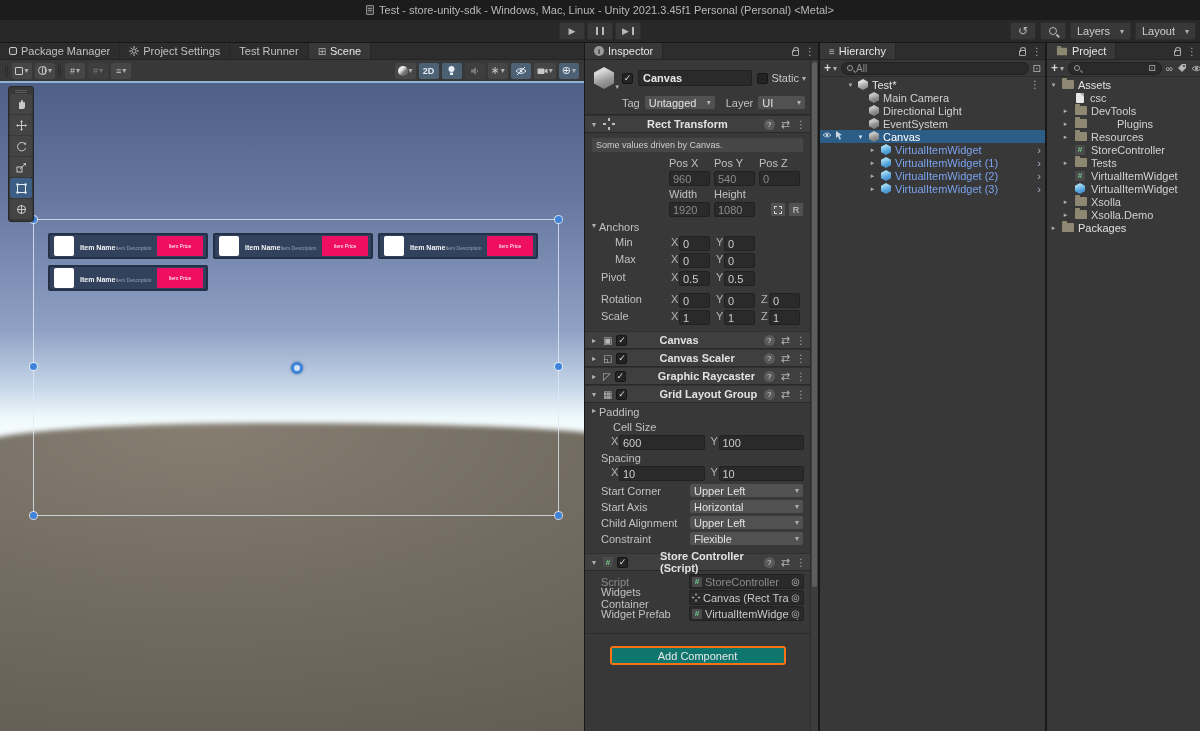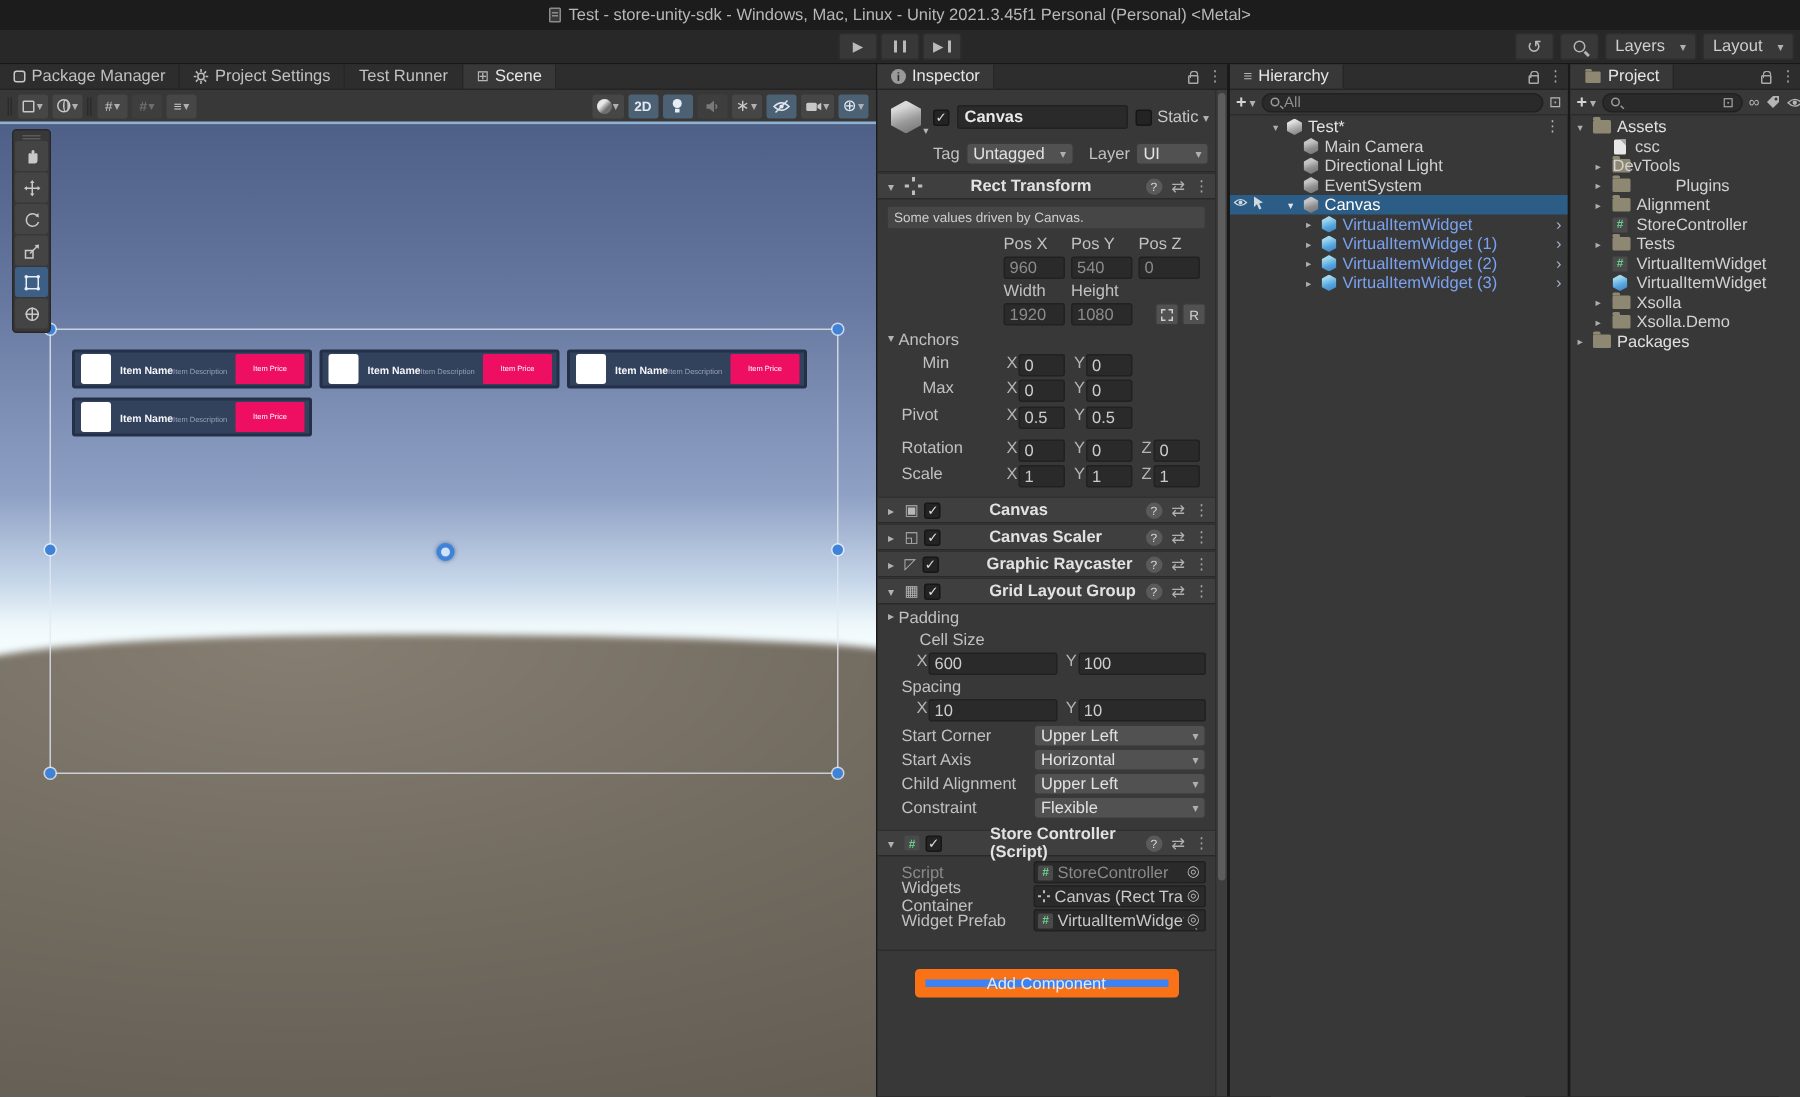--- a/index.html
+++ b/index.html
@@ -114,21 +114,21 @@
   .bp { width:8px; height:8px; border:1px dashed #cfcfcf; }
   .drow { display:flex; align-items:center; height:15px; margin:1px 0; padding:0 6px 0 16px; }
   .drow .dlabel { width:88px; color:#c1c1c1; flex-shrink:0; }
   .drow .mini-dd { flex:1; }
   .objfield { flex:1; height:15px; background:#2a2a2a; border:1px solid #212121; border-radius:2px; display:flex; align-items:center; gap:3px; padding:0 2px; overflow:hidden; white-space:nowrap; position:relative; }
   .objfield .val { color:#c9c9c9; overflow:hidden; }
   .objfield .val.gray { color:#8a8a8a; }
   .objfield .picker { position:absolute; right:1px; top:1px; bottom:1px; width:13px; background:#2a2a2a; color:#b5b5b5; font-size:10px; display:flex; align-items:center; justify-content:center; }
   .script-badge { width:10px; height:10px; background:#4a4a4a; border-radius:1px; color:#69d08c; font-size:8px; font-weight:bold; display:flex; align-items:center; justify-content:center; flex-shrink:0; }
   .addc-wrap { border-top:1px solid #2c2c2c; margin-top:12px; padding:12px 0; display:flex; justify-content:center; }
-  .addc { width:176px; height:19px; background:#3b82f6; border:7px solid #f97316; border-radius:3px; color:#e8e8e8; display:flex; align-items:center; justify-content:center; }
+  .addc { width:176px; height:19px; background:#0f766e; border:2px solid #f97316; border-radius:3px; color:#e8e8e8; display:flex; align-items:center; justify-content:center; }
   .geo { font-size:10px; color:#b7b7b7; }
 
   
   .panel-toolbar { height:17px; display:flex; align-items:center; gap:4px; padding:0 4px; border-bottom:1px solid #2c2c2c; background:#383838; }
   .plus { color:#d5d5d5; font-size:12px; font-weight:bold; display:flex; align-items:center; gap:2px; }
   .searchbox { flex:1; height:13px; background:#2a2a2a; border:1px solid #212121; border-radius:7px; display:flex; align-items:center; gap:3px; padding:0 5px; overflow:hidden; }
   .searchbox input { flex:1; min-width:10px; background:transparent; border:none; outline:none; color:#bdbdbd; font-size:10px; font-family:inherit; }
   .searchbox input::placeholder { color:#8f8f8f; }
   .mag2 { width:6px; height:6px; border:1px solid #9a9a9a; border-radius:50%; position:relative; flex-shrink:0; }
   .mag2::after { content:""; position:absolute; left:5px; top:5px; width:3px; height:1px; background:#9a9a9a; transform:rotate(45deg); }
@@ -852,31 +852,31 @@
       <span class="folder" style="position:absolute;left:15px;"></span>
       <span class="lbl" style="left:31px;color:#e0e0e0;">Assets</span>
     </div>
     <div class="trow">
       <span class="page" style="position:absolute;left:29px;"></span>
       <span class="lbl" style="left:43px;">csc</span>
     </div>
     <div class="trow">
       <span class="arrow" style="left:14px;">▸</span>
       <span class="folder" style="position:absolute;left:28px;"></span>
-      <span class="lbl" style="left:28px;">DevTools</span>
+      <span class="lbl" style="left:44px;">DevTools</span>
     </div>
     <div class="trow">
       <span class="arrow" style="left:14px;">▸</span>
       <span class="folder" style="position:absolute;left:28px;"></span>
       <span class="lbl" style="left:44px;padding-left:26px;">Plugins</span>
     </div>
     <div class="trow">
       <span class="arrow" style="left:14px;">▸</span>
       <span class="folder" style="position:absolute;left:28px;"></span>
-      <span class="lbl" style="left:44px;">Alignment</span>
+      <span class="lbl" style="left:44px;">Resources</span>
     </div>
     <div class="trow">
       <span class="script-badge" style="position:absolute;left:28px;">#</span>
       <span class="lbl" style="left:44px;">StoreController</span>
     </div>
     <div class="trow">
       <span class="arrow" style="left:14px;">▸</span>
       <span class="folder" style="position:absolute;left:28px;"></span>
       <span class="lbl" style="left:44px;">Tests</span>
     </div>

